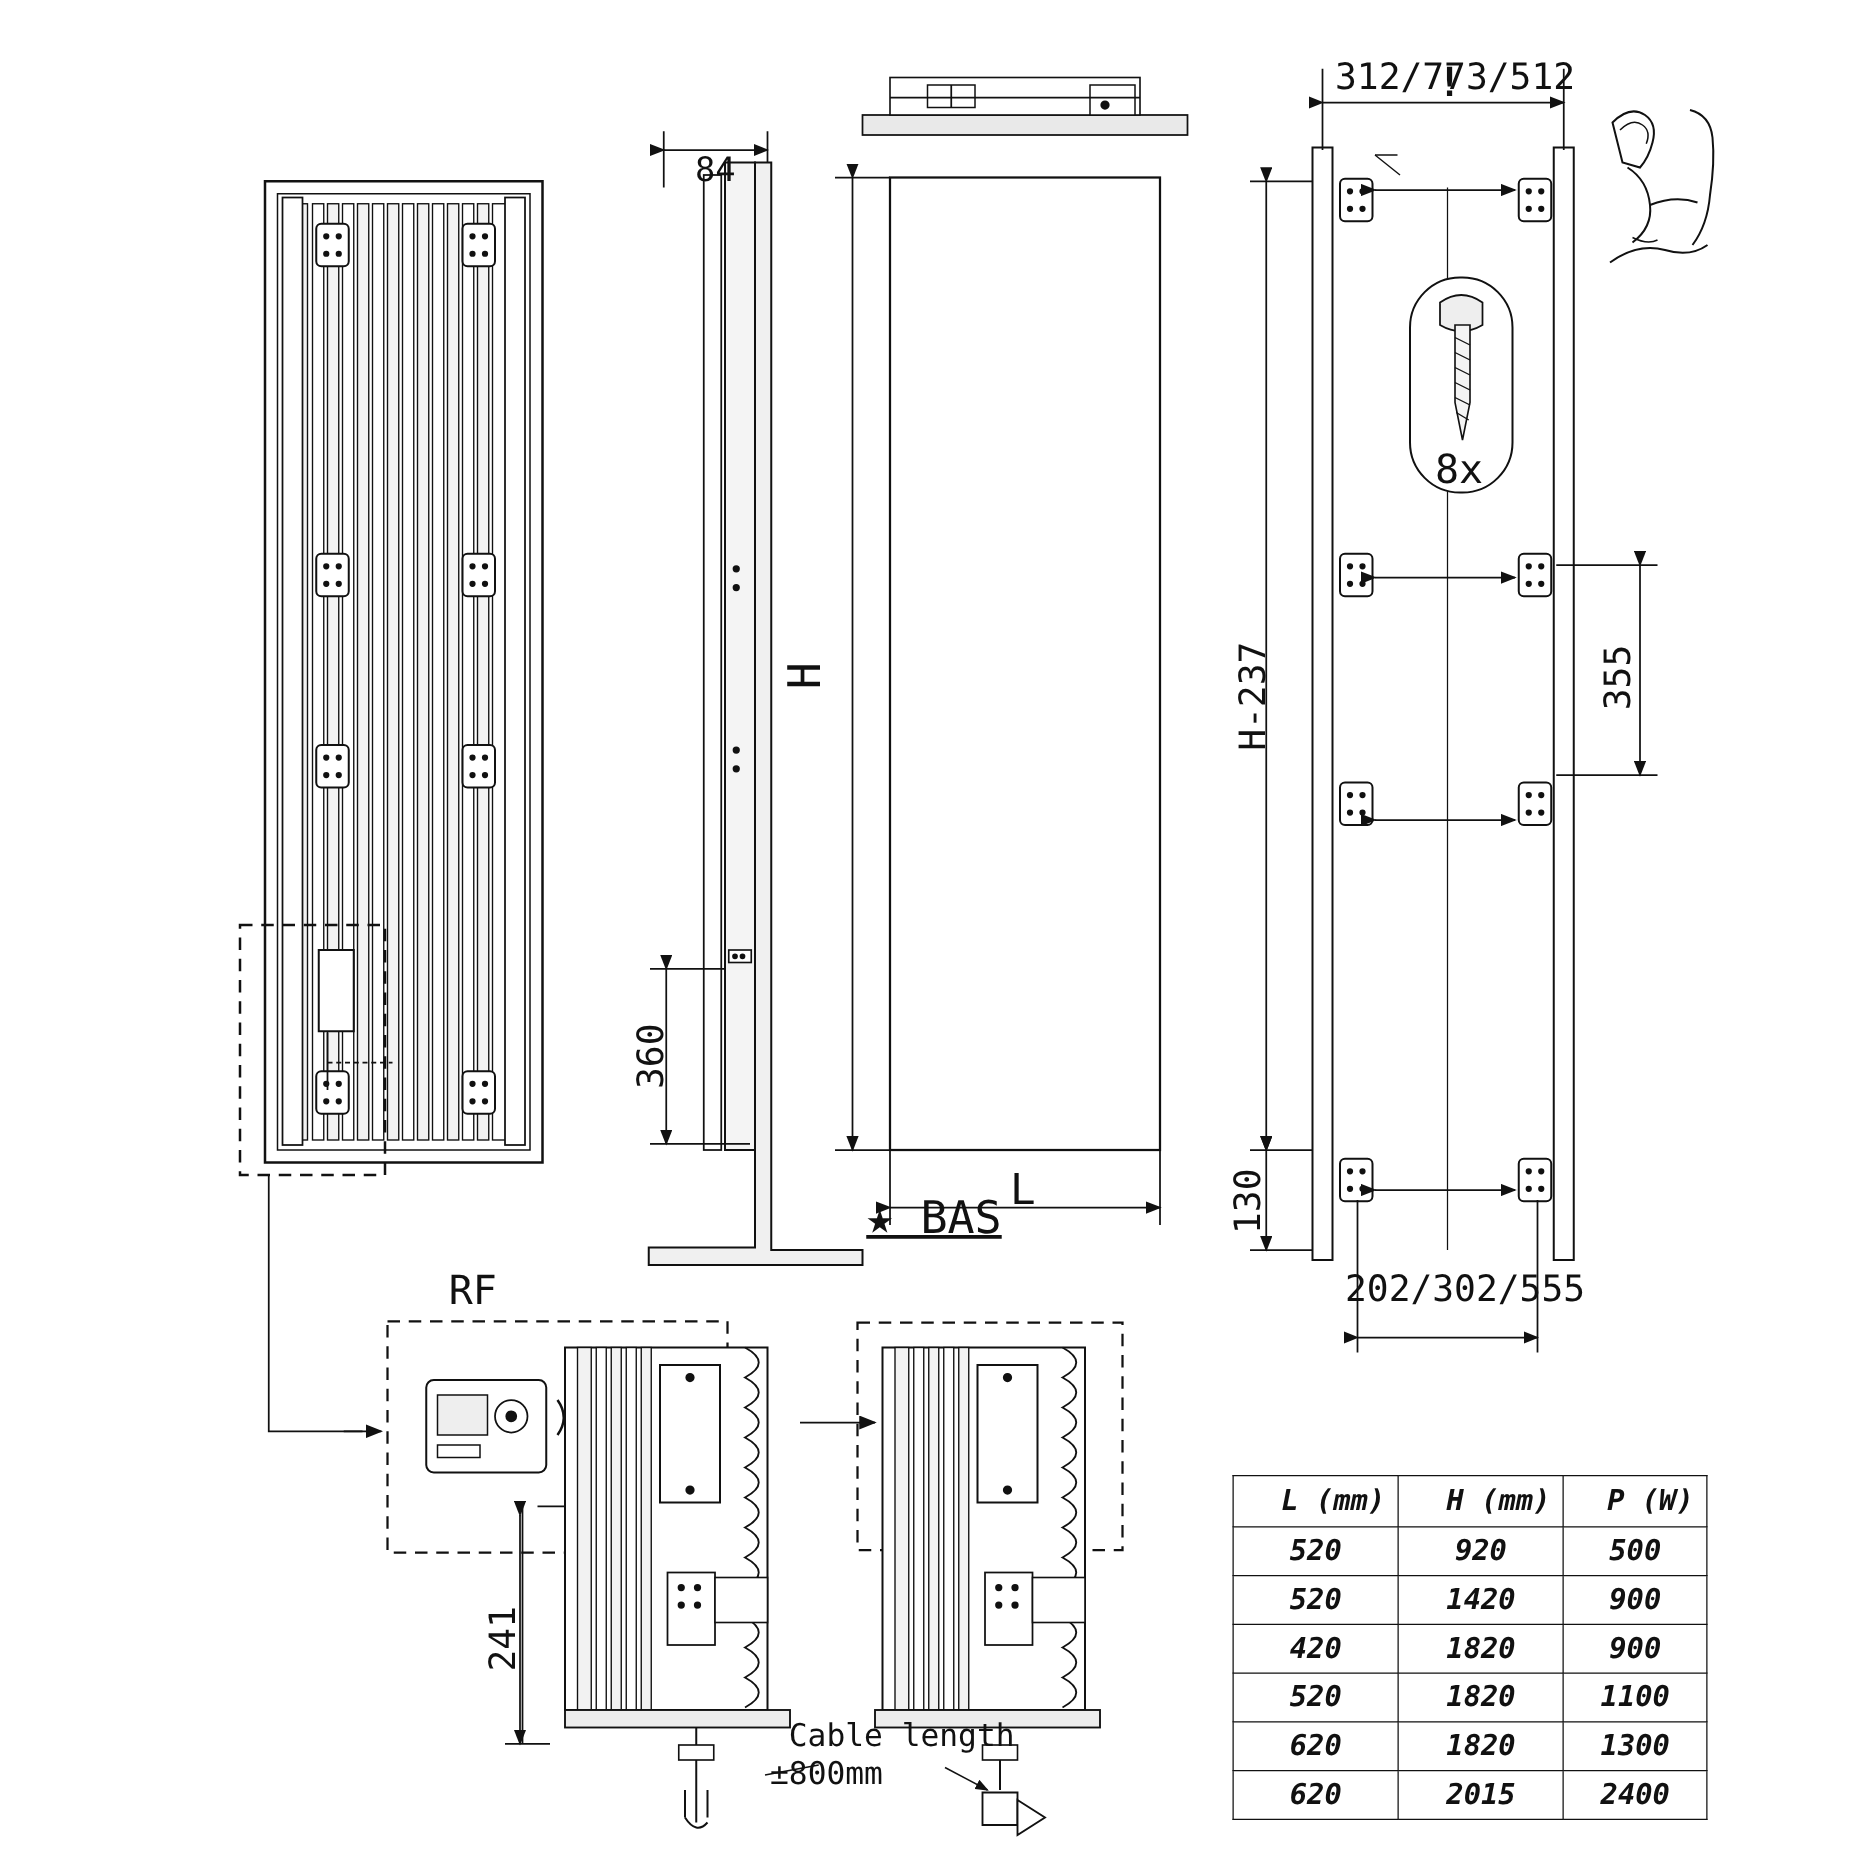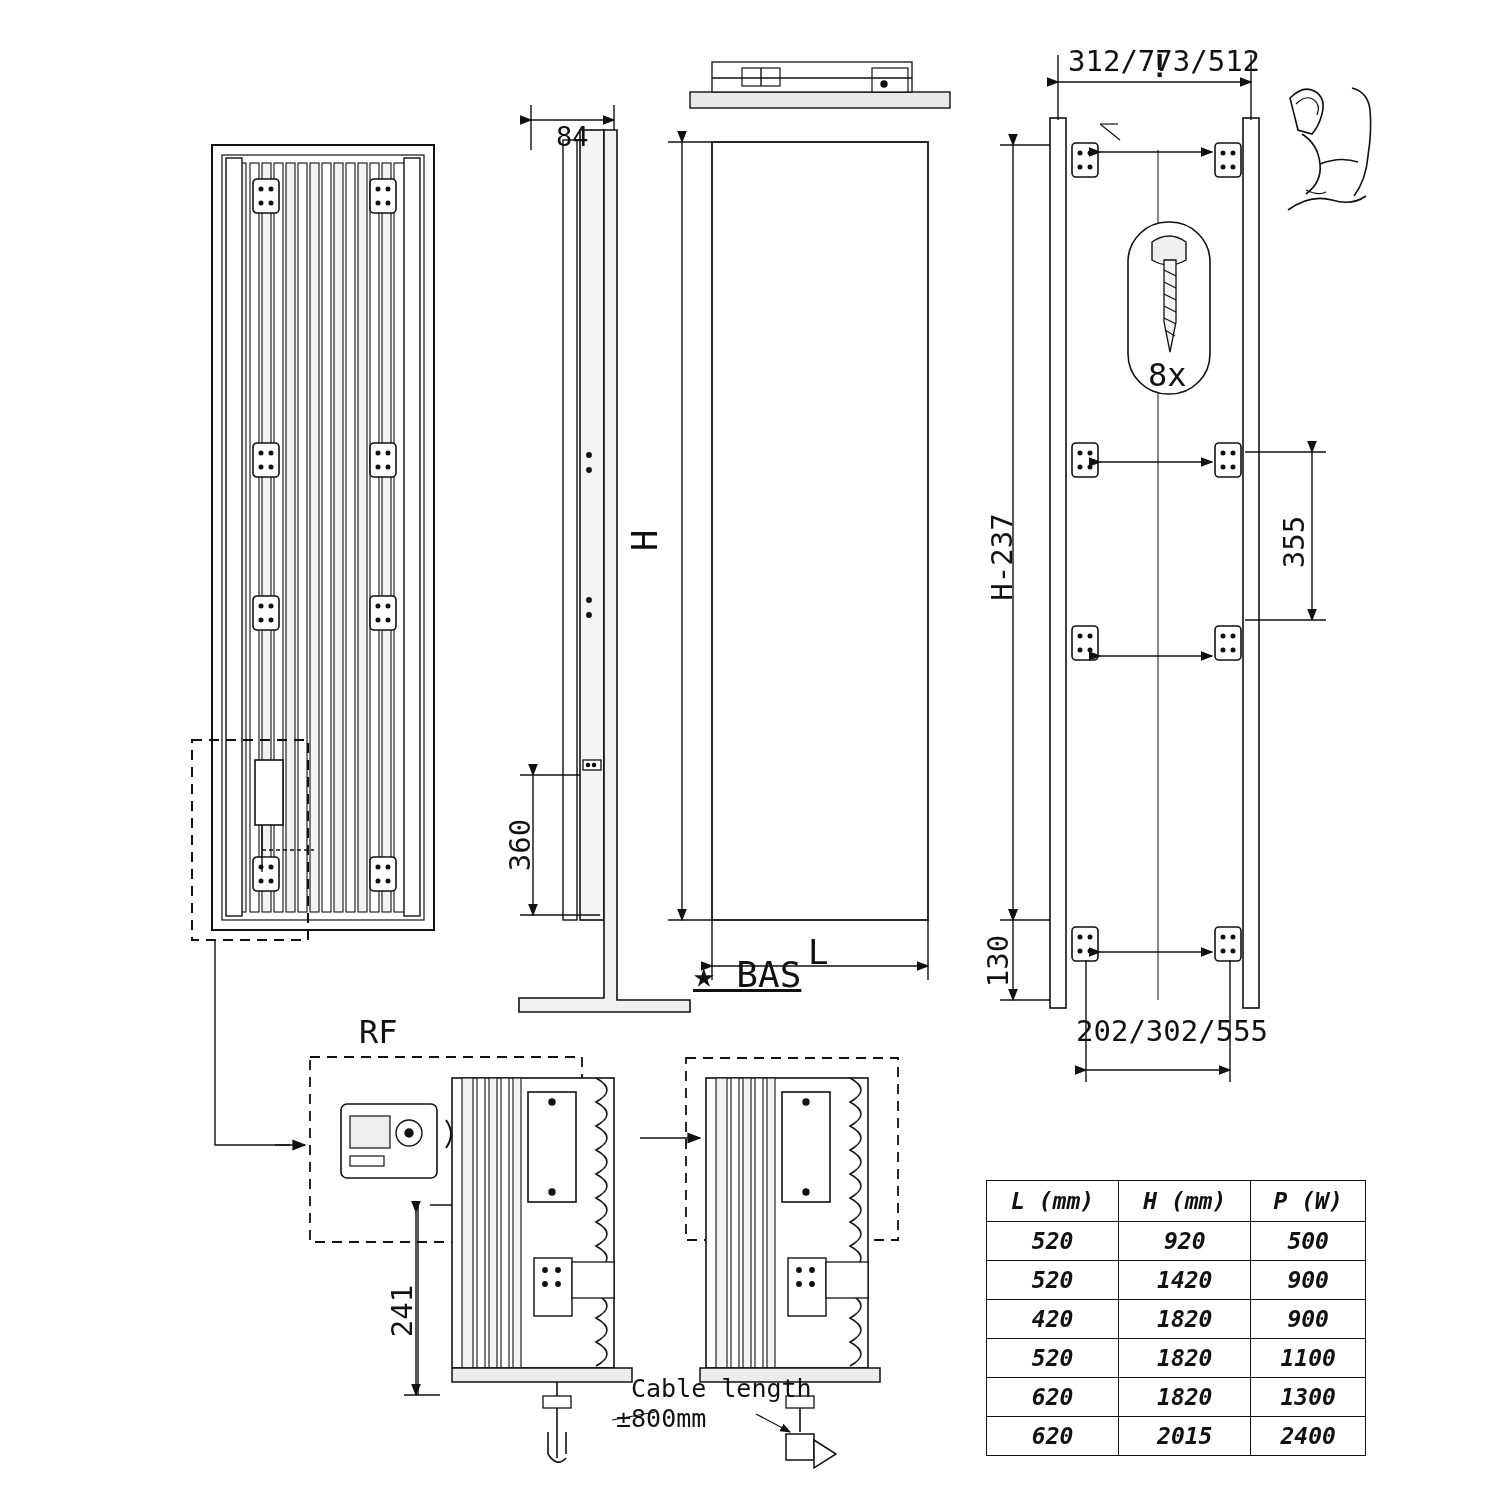--- a/index.html
+++ b/index.html
@@ -6,21 +6,21 @@
   body{width:1500px;height:1500px;position:relative;overflow:hidden;
        font-family:"DejaVu Sans Mono","Liberation Mono",monospace;color:#111;}
   .stage{position:absolute;left:0;top:0;width:1500px;height:1500px;}
   svg{position:absolute;left:0;top:0;width:1500px;height:1500px;}
   .lbl{position:absolute;font-family:"DejaVu Sans Mono","Liberation Mono",monospace;
        color:#111;white-space:nowrap;}
   .tbl{position:absolute;border-collapse:collapse;}
   .tbl td,.tbl th{border:1.5px solid #111;text-align:center;
        font-family:"DejaVu Sans Mono","Liberation Mono",monospace;
        font-style:italic;font-weight:bold;}
-  .tbl th{font-size:23px;padding:7px 10px;}
+  .tbl th{font-size:23px;padding:7px 10px;text-align:right;}
   .tbl td{font-size:23px;padding:6px 10px;}
   .rot{transform-origin:50% 50%;}
 </style>
 </head>
 <body>
 
 <div class="stage">
 
 <svg viewBox="0 0 1500 1500">
   <defs>

